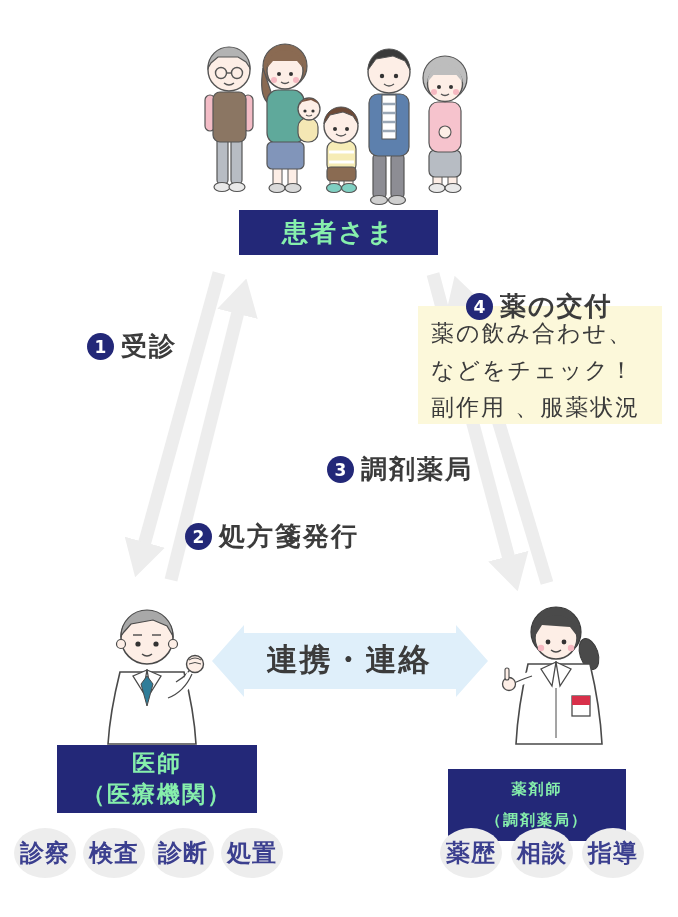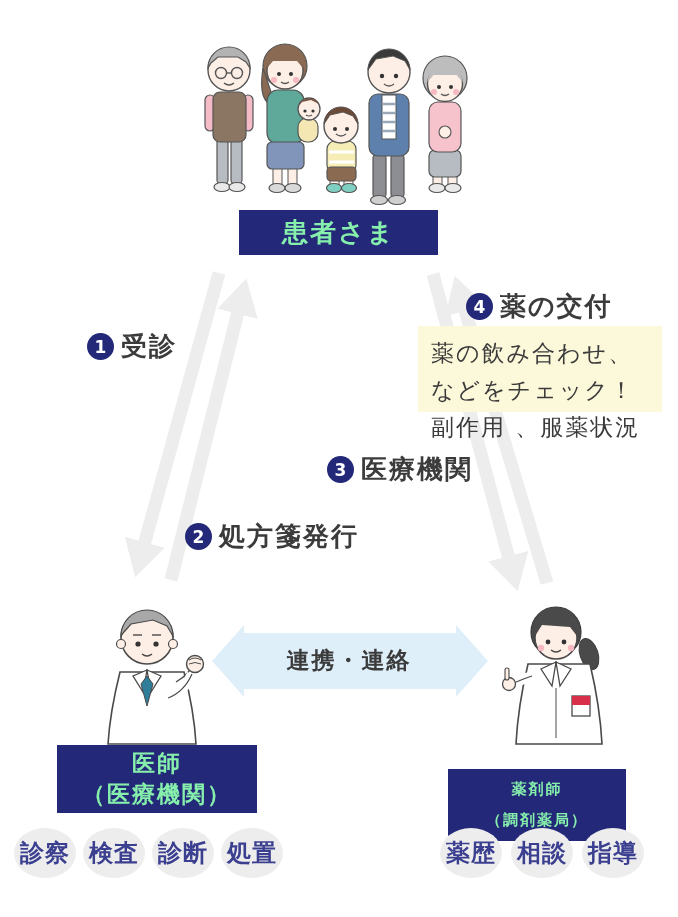--- a/index.html
+++ b/index.html
@@ -11,23 +11,23 @@
   .patient-box{left:239px;top:210px;width:199px;height:45px;font-size:26px;}
   .doctor-box{left:57px;top:745px;width:200px;height:68px;font-size:23px;line-height:31px;flex-direction:column;}
   .pharm-box{left:448px;top:743px;width:178px;height:72px;font-size:15px;line-height:31px;flex-direction:column;margin-top:26px;}
   .step{display:flex;align-items:center;gap:7px;z-index:6;}
   .step-badge{width:27px;height:27px;border-radius:50%;background:#232878;color:#fff;font-weight:bold;font-size:17px;display:flex;align-items:center;justify-content:center;flex:0 0 27px;}
   .step-label{font-size:26px;font-weight:bold;color:#3b3b3b;letter-spacing:2px;white-space:nowrap;}
   .step1{left:87px;top:329px;}
   .step2{left:185px;top:519px;}
   .step3{left:327px;top:452px;}
   .step4{left:466px;top:289px;}
-  .note-box{left:418px;top:326px;width:244px;height:86px;background:#fcf8da;z-index:4;box-sizing:border-box;padding:9px 0 0 13px;}
+  .note-box{left:418px;top:306px;width:244px;height:118px;background:#fcf8da;z-index:4;box-sizing:border-box;padding:9px 0 0 13px;}
   .note-line{font-size:23px;color:#3b3b3b;font-weight:500;letter-spacing:2px;line-height:37px;white-space:nowrap;}
-  .link-text{left:244px;top:631px;width:210px;height:58px;display:flex;align-items:center;justify-content:center;font-size:23px;font-weight:bold;color:#3b3b3b;letter-spacing:2px;z-index:3;}
+  .link-text{left:244px;top:631px;width:210px;height:58px;display:flex;align-items:center;justify-content:center;font-size:31px;font-weight:bold;color:#3b3b3b;letter-spacing:2px;z-index:3;}
   .badge-row{display:flex;z-index:6;}
   .badge-row-left{left:14px;top:828px;gap:7px;}
   .badge-row-right{left:440px;top:828px;gap:9px;}
   .oval-badge{width:62px;height:50px;border-radius:50%;background:#ededed;color:#3b3f8f;font-size:24px;font-weight:bold;display:flex;align-items:center;justify-content:center;letter-spacing:1px;}
   .illu{z-index:4;}
 </style>
 </head>
 <body>
 
 <div class="canvas">
@@ -146,21 +146,21 @@
   <div class="abs step step1">
     <span class="step-badge">1</span>
     <span class="step-label">受診</span>
   </div>
   <div class="abs step step2">
     <span class="step-badge">2</span>
     <span class="step-label">処方箋発行</span>
   </div>
   <div class="abs step step3">
     <span class="step-badge">3</span>
-    <span class="step-label">医療機関</span>
+    <span class="step-label">調剤薬局</span>
   </div>
   <div class="abs step step4">
     <span class="step-badge">4</span>
     <span class="step-label">薬の交付</span>
   </div>
 
   <div class="abs note-box">
     <div class="note-line">薬の飲み合わせ、</div>
     <div class="note-line">などをチェック！</div>
     <div class="note-line">副作用 、服薬状況</div>

